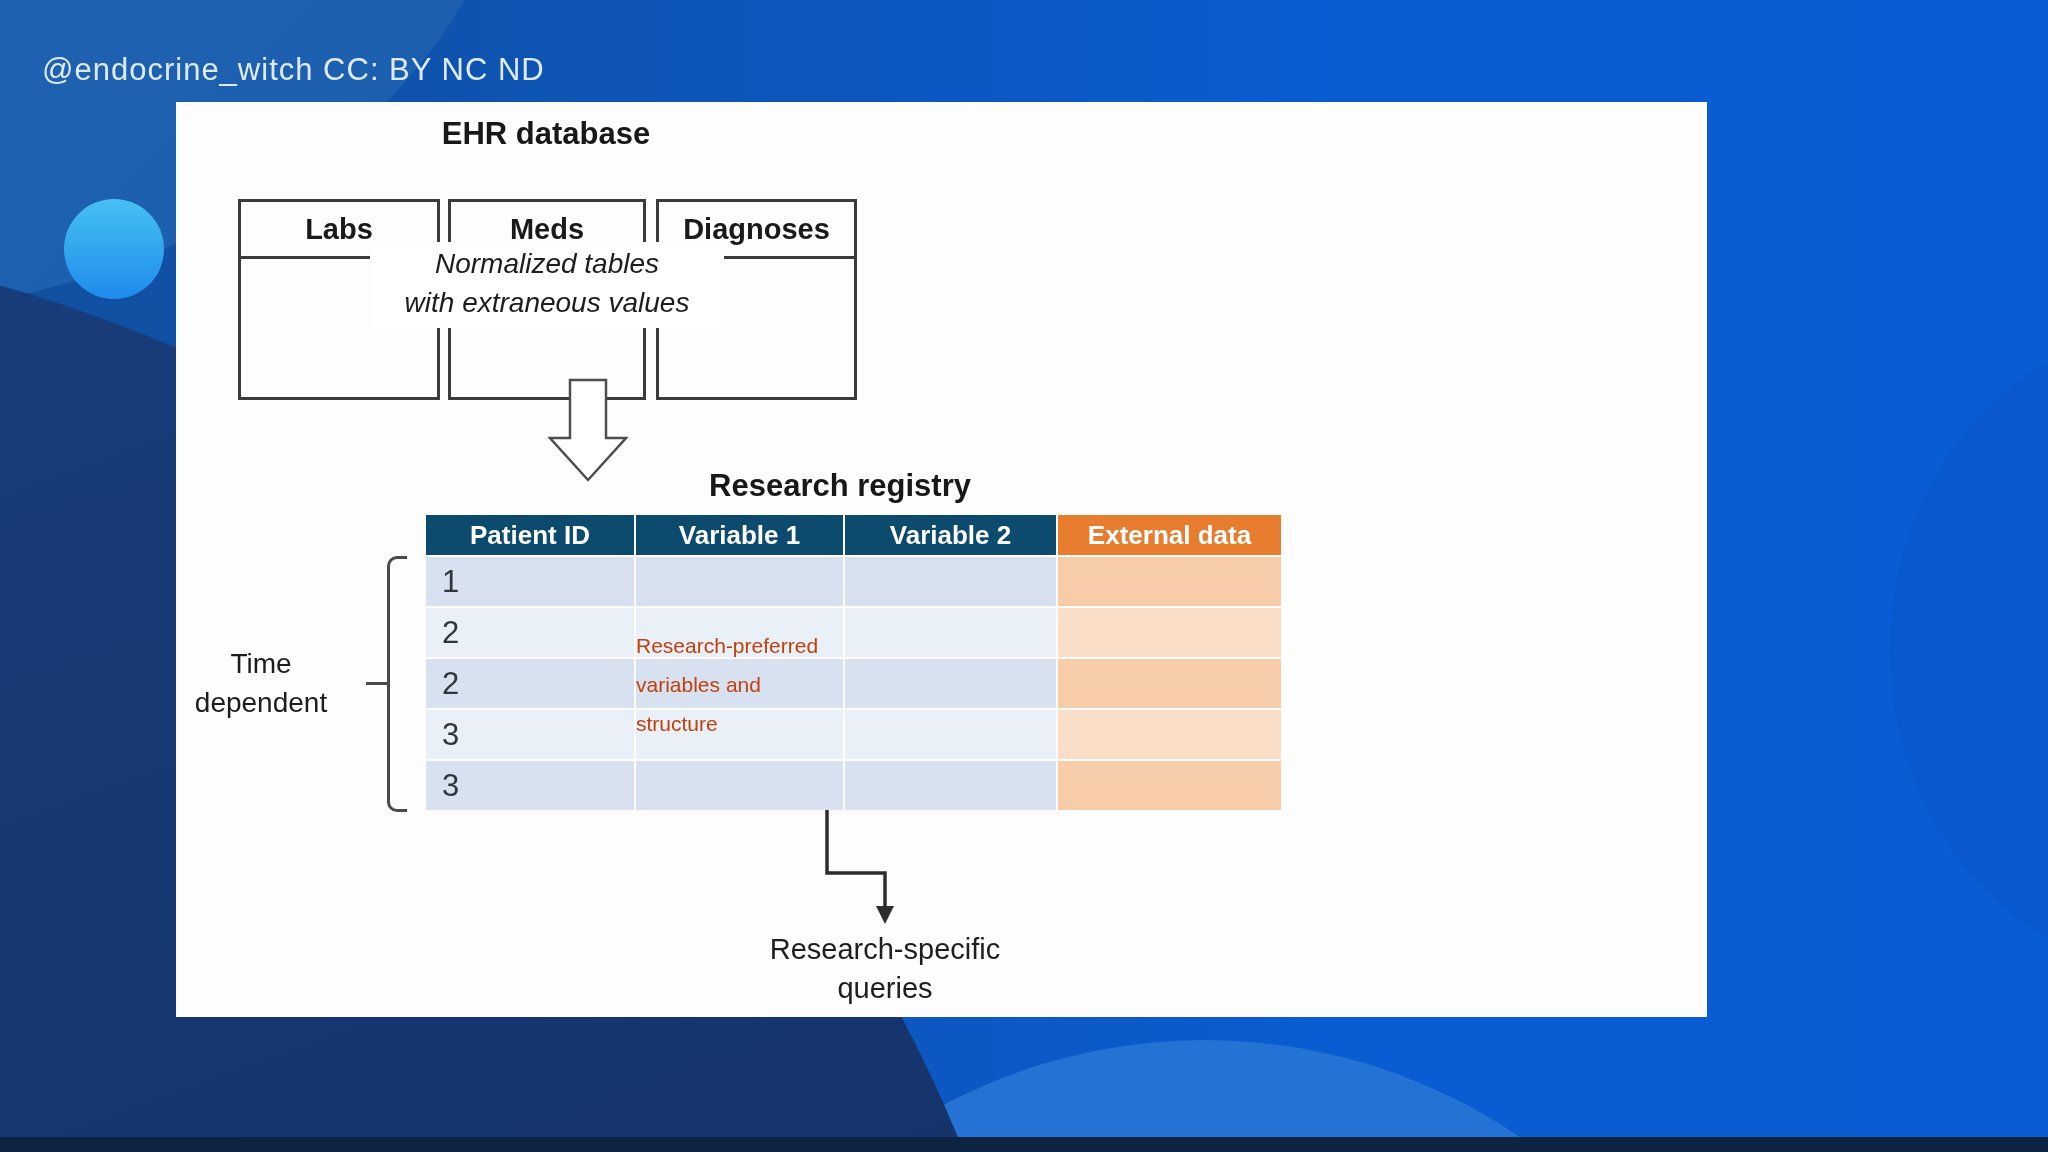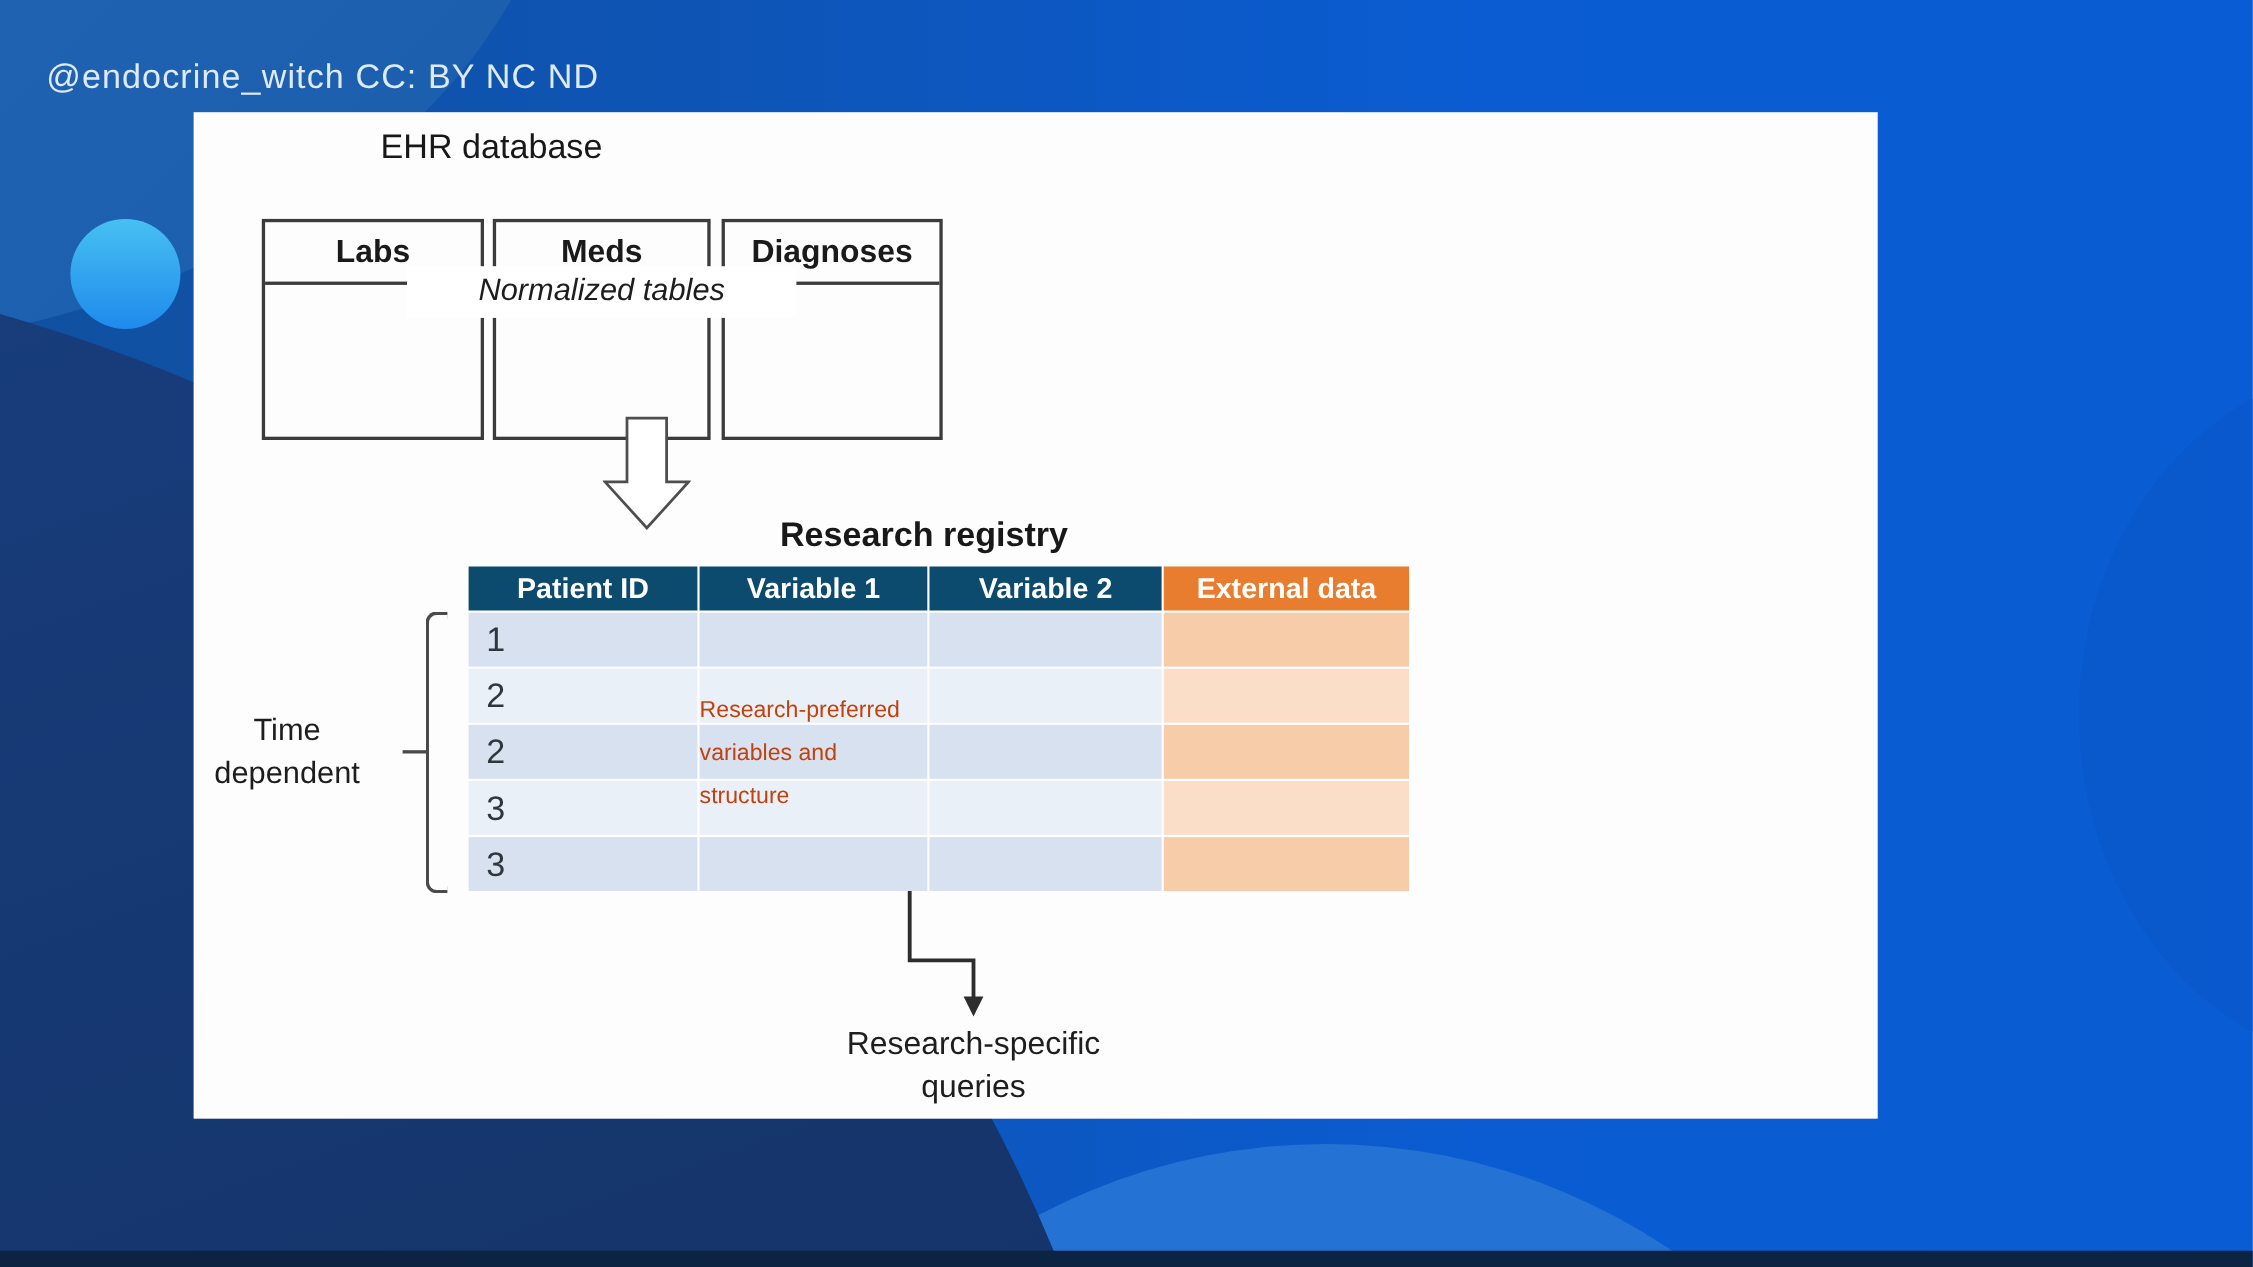--- a/index.html
+++ b/index.html
@@ -18,22 +18,22 @@
                    border-radius:50%; background:#0a55c6; opacity:.55; }
   .bg-circle-accent { position:absolute; left:64px; top:199px; width:100px; height:100px;
                       border-radius:50%; background:linear-gradient(180deg,#47c0f2,#1f8aec); }
   .bottom-bar { position:absolute; left:0; top:1137px; width:2048px; height:15px; background:#0c2342; }
 
   .handle { position:absolute; left:42px; top:52px; font-size:31px; letter-spacing:1px;
             color:#dfeaf7; }
 
   .panel { position:absolute; left:176px; top:102px; width:1531px; height:915px; background:#fdfdfe; }
 
-  .ehr-title { position:absolute; left:170px; top:14px; width:400px; text-align:left;
-               font-size:31px; font-weight:normal; color:#181818; }
+  .ehr-title { position:absolute; left:170px; top:14px; width:400px; text-align:center;
+               font-size:31px; font-weight:bold; color:#181818; }
 
   .ehr-box { position:absolute; top:57px; height:201px; border:3px solid #3b3b3b; background:transparent;margin-top:40px; }
   .ehr-box .bhead { height:57px; border-bottom:3px solid #3b3b3b; display:flex;
                     align-items:center; justify-content:center;
                     font-size:29px; font-weight:bold; color:#1a1a1a; }
   .box-labs { left:62px; width:202px; }
   .box-meds { left:272px; width:198px; }
   .box-diag { left:480px; width:201px; }
 
   .ehr-note { position:absolute; left:194px; top:140px; width:354px; background:#fff;
@@ -100,20 +100,21 @@
     </div>
     <div class="ehr-box box-meds">
       <div class="bhead">Meds</div>
     </div>
     <div class="ehr-box box-diag">
       <div class="bhead">Diagnoses</div>
     </div>
 
     <div class="ehr-note">
       <div>Normalized tables</div>
+      <div>with extraneous values</div>
     </div>
 
     <svg class="arrow-down-svg" width="80" height="104" viewBox="0 0 80 104">
       <polygon points="22,2 58,2 58,60 78,60 40,102 2,60 22,60" fill="#ffffff" stroke="#4e4e4e" stroke-width="2.5"></polygon>
     </svg>
 
     <div class="registry-title">Research registry</div>
 
     <div class="rtable">
       <div class="hcell blue">Patient ID</div>

